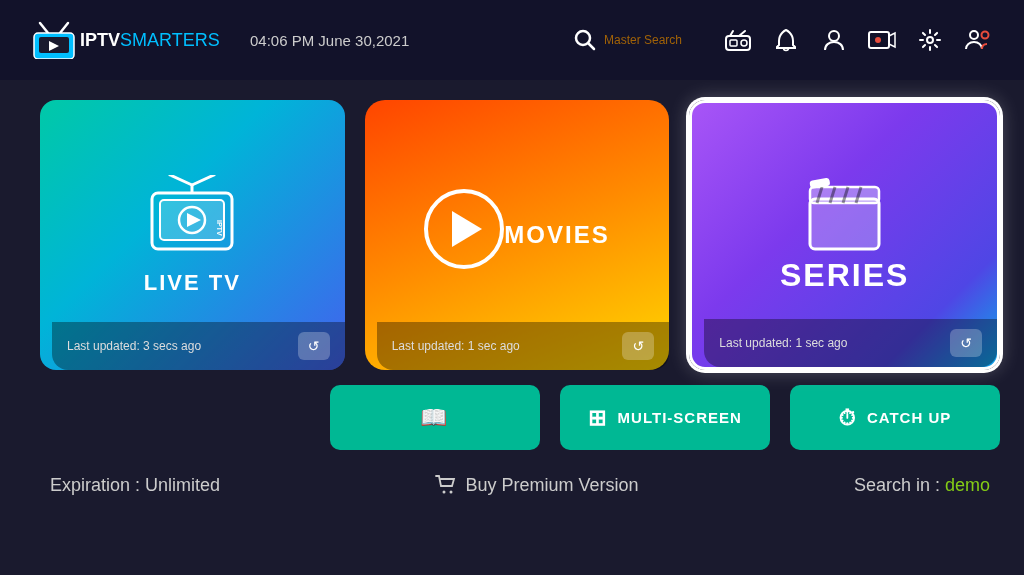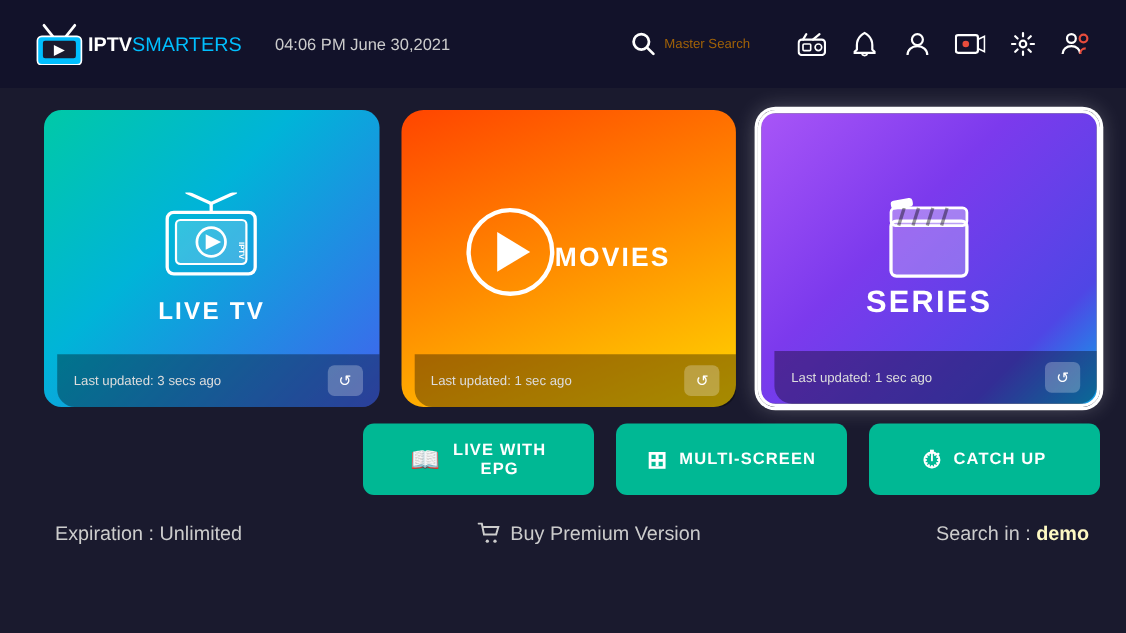--- a/index.html
+++ b/index.html
@@ -204,21 +204,21 @@
       flex-direction: column;
       align-items: center;
       justify-content: center;
       position: relative;
       cursor: pointer;
       min-width: 270px;
       border: 3px solid white;
     }
 
     .card-series .card-label {
-      font-size: 28px;
+      font-size: 32px;
       font-weight: 900;
       letter-spacing: 2px;
       color: white;
     }
 
     
     .buttons-row {
       display: flex;
       gap: 20px;
       height: 65px;
@@ -261,22 +261,22 @@
       display: flex;
       align-items: center;
       justify-content: space-between;
       padding: 0 10px;
       height: 40px;
       font-size: 18px;
       color: #ccc;
     }
 
     .status-demo {
-      color: #fef9c3;
-      font-weight: 700;
+      color: #84cc16;
+      font-weight: 400;
     }
 
     
     .series-selected {
       box-shadow: 0 0 0 3px white, 0 0 20px rgba(255,255,255,0.3);
     }
   </style>
 </head>
 <body>
 
@@ -416,21 +416,20 @@
         <span>Last updated: 1 sec ago</span>
         <button class="refresh-btn">↺</button>
       </div>
     </div>
 
   </div>
 
   <div class="buttons-row">
     <button class="action-btn btn-epg">
       <span class="btn-icon">📖</span>
-      <span>LIVE WITH<br>EPG</span>
     </button>
     <button class="action-btn btn-multiscreen">
       <span class="btn-icon">⊞</span>
       <span>MULTI-SCREEN</span>
     </button>
     <button class="action-btn btn-catchup">
       <span class="btn-icon">⏱</span>
       <span>CATCH UP</span>
     </button>
   </div>

